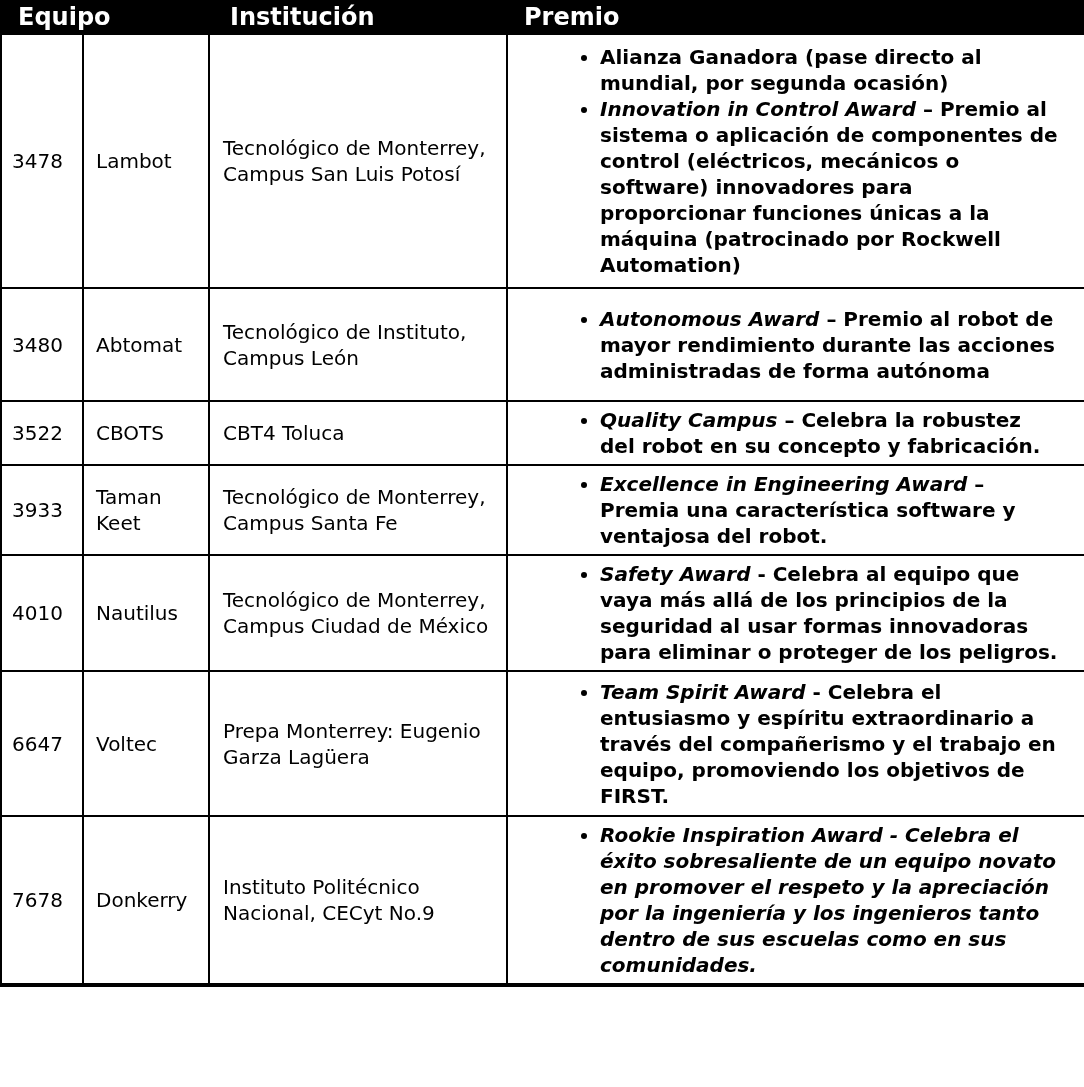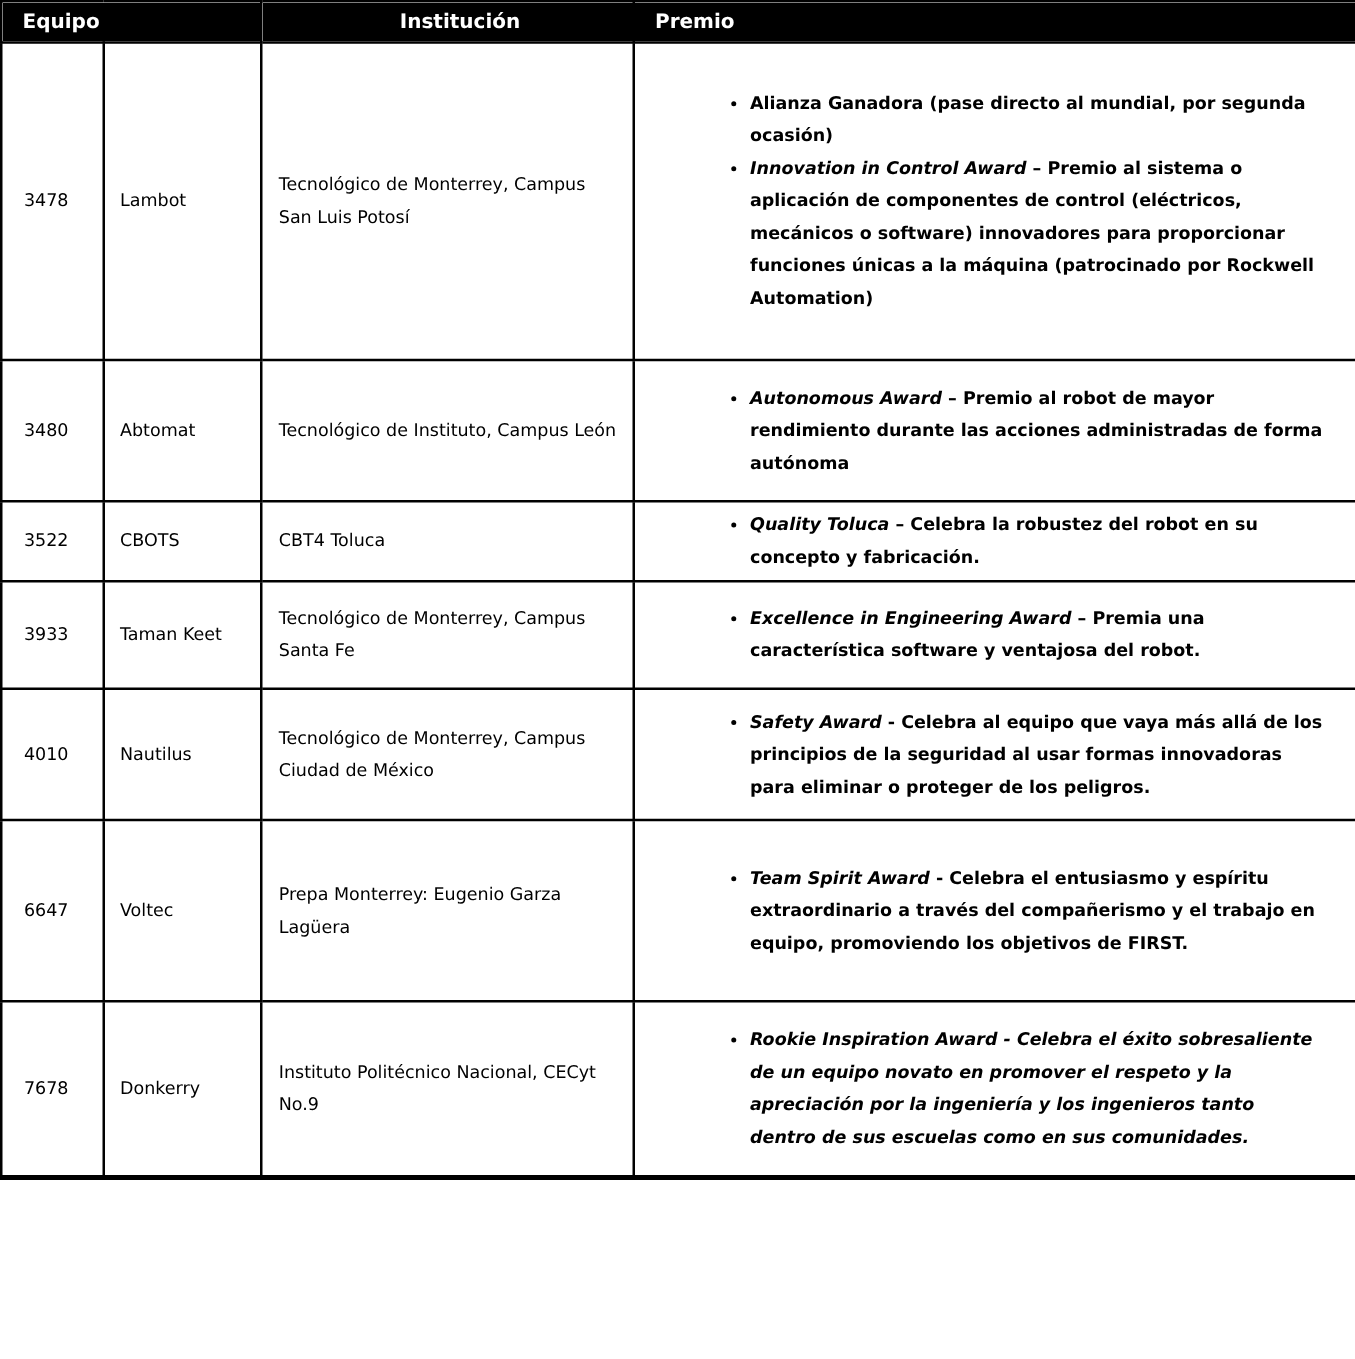--- a/index.html
+++ b/index.html
@@ -17,34 +17,34 @@
   table.award-table{
     width:1084px;
     table-layout:fixed;
     border-collapse:collapse;
     border:2px solid var(--c-border);
     border-bottom-width:4px;
   }
   .award-table th,.award-table td{
     border:2px solid var(--c-border);
     vertical-align:middle;
-    font-size:14px;
+    font-size:20px;
     line-height:26px;
     overflow:hidden;
   }
   .award-table thead th{
     background:var(--c-header-bg);
     color:var(--c-header-text);
     font-weight:bold;
-    font-size:16px;
+    font-size:24px;
     height:29px;
     text-align:left;
     padding:0 0 2px 16px;
   }
-  .award-table thead th.h-inst{padding-left:20px;text-align:center;}
+  .award-table thead th.h-inst{padding-left:20px;}
   .award-table thead th.h-prem{padding-left:16px;}
   td.col-num{text-align:center;padding:2px 20px 2px 10px;}
   td.col-name{padding:2px 10px 2px 12px;}
   td.col-inst{padding:2px 10px 2px 13px;}
   td.col-prem{padding:2px 24px 2px 0;}
   td.col-prem ul{
     margin:3px 0;
     padding:0 0 0 92px;
     list-style:disc outside;
   }
@@ -99,21 +99,21 @@
             <li><i>Autonomous Award</i><span> – Premio al robot de mayor rendimiento durante las acciones administradas de forma autónoma</span></li>
           </ul>
     </td>
   </tr>
       <tr>
     <td class="col-num">3522</td>
     <td class="col-name">CBOTS</td>
     <td class="col-inst">CBT4 Toluca</td>
     <td class="col-prem">
       <ul>
-            <li><i>Quality Toluca</i><span> – Celebra la robustez del robot en su concepto y fabricación.</span></li>
+            <li><i>Quality Campus</i><span> – Celebra la robustez del robot en su concepto y fabricación.</span></li>
           </ul>
     </td>
   </tr>
       <tr>
     <td class="col-num">3933</td>
     <td class="col-name">Taman Keet</td>
     <td class="col-inst">Tecnológico de Monterrey, Campus Santa Fe</td>
     <td class="col-prem">
       <ul>
             <li><i>Excellence in Engineering Award</i><span> – Premia una característica software y ventajosa del robot.</span></li>

